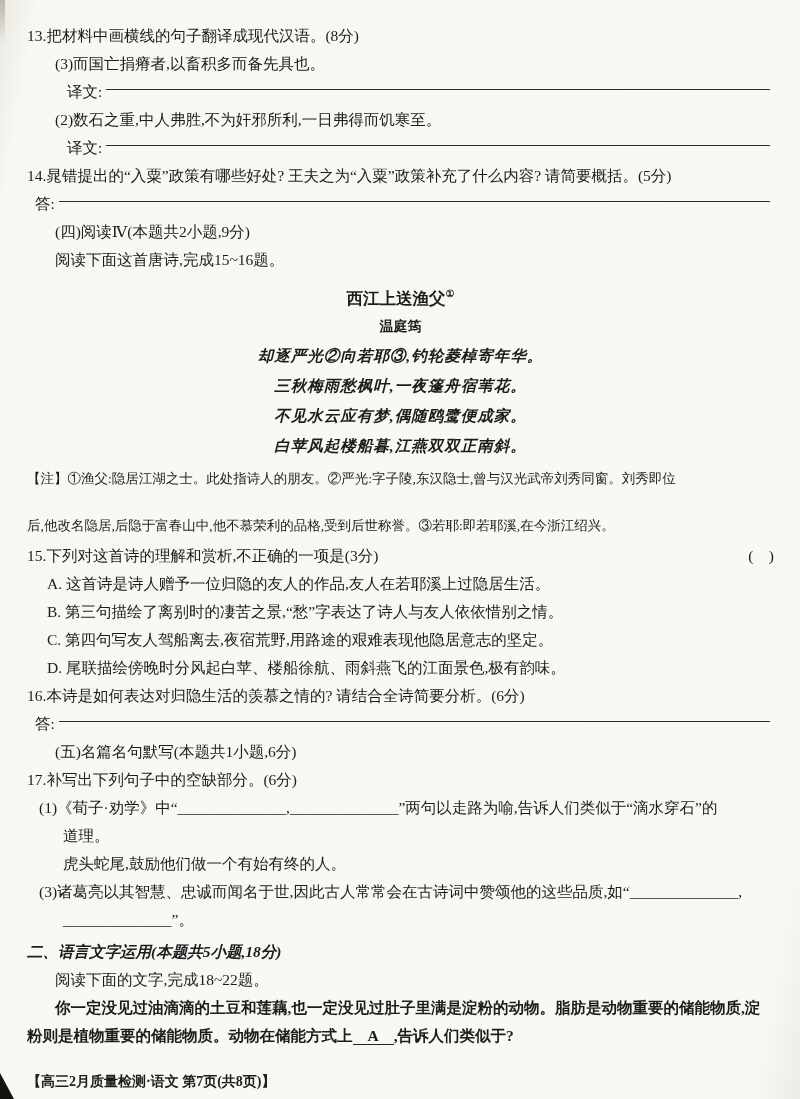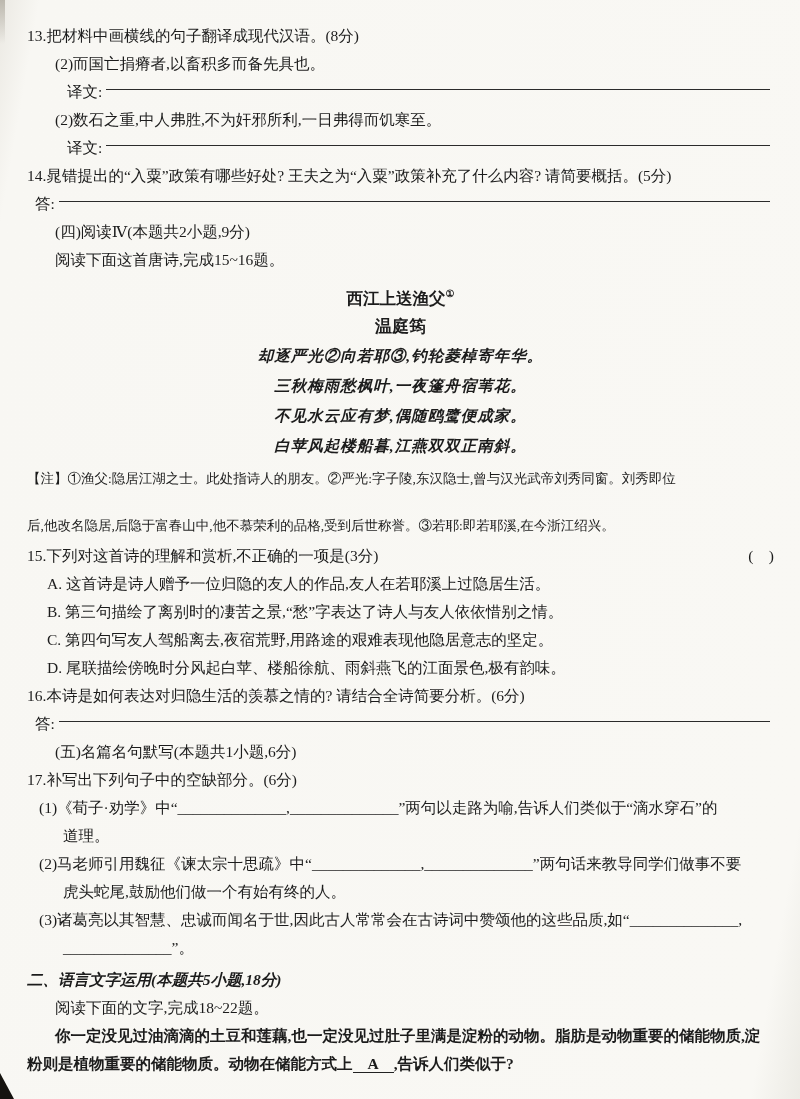--- a/index.html
+++ b/index.html
@@ -21,42 +21,42 @@
   .i12{padding-left:12px}
   .i20{padding-left:20px}
   .i28{padding-left:28px}
   .i36{padding-left:36px}
   .i40{padding-left:40px}
   .fill-row{display:flex;align-items:center;}
   .blank-line{flex:1;border-bottom:1.4px solid #2b2b2b;margin:0 4px 5px 4px;}
   .center{text-align:center;white-space:nowrap;}
   .poem-title{font-weight:bold;font-size:16.5px;margin-top:6px;}
   .poem-title sup{font-size:10px;}
-  .poem-author{font-weight:bold;font-size:17px;}
+  .poem-author{font-weight:bold;font-size:14px;}
   .poem-line{font-style:italic;font-size:15.5px;line-height:30px;letter-spacing:1px;font-weight:bold;}
   .note{font-size:13.5px;line-height:24px;margin-top:23px;}
   .note-first{margin-top:6px;}
   .row-between{display:flex;justify-content:space-between;margin-top:4px;}
   .bold{font-weight:bold;}
   .sec2{margin-top:4px;font-style:italic;}
   .passage{font-weight:bold;}
   .blank-a{border-bottom:1.4px solid #222;padding:0 15px;font-weight:bold;}
   .footer{text-align:left;font-size:14px;font-weight:bold;margin-top:20px;line-height:24px;}
   .corner-bl{position:absolute;left:0;bottom:0;width:14px;height:26px;background:#15130f;
     clip-path:polygon(0 0,0 100%,100% 100%);}
   .edge-tl{position:absolute;left:0;top:0;width:5px;height:44px;
     background:linear-gradient(#bcb8ae,rgba(188,184,174,0));}
 </style>
 </head>
 <body>
 
 <div class="page">
 
   <div class="line">13.把材料中画横线的句子翻译成现代汉语。(8分)</div>
-  <div class="line i28">(2)而国亡捐瘠者,以畜积多而备先具也。</div>
+  <div class="line i28">(3)而国亡捐瘠者,以畜积多而备先具也。</div>
   <div class="fill-row i40">
     <span>译文:</span>
     <span class="blank-line"></span>
   </div>
   <div class="line i28">(2)数石之重,中人弗胜,不为奸邪所利,一日弗得而饥寒至。</div>
   <div class="fill-row i40">
     <span>译文:</span>
     <span class="blank-line"></span>
   </div>
 
@@ -93,21 +93,20 @@
   <div class="line">16.本诗是如何表达对归隐生活的羡慕之情的? 请结合全诗简要分析。(6分)</div>
   <div class="fill-row i8">
     <span>答:</span>
     <span class="blank-line"></span>
   </div>
 
   <div class="line i28">(五)名篇名句默写(本题共1小题,6分)</div>
   <div class="line">17.补写出下列句子中的空缺部分。(6分)</div>
   <div class="line i12">(1)《荀子·劝学》中“______________,______________”两句以走路为喻,告诉人们类似于“滴水穿石”的</div>
   <div class="line i36">道理。</div>
-  <div class="line i12">(2)马老师引用魏征《谏太宗十思疏》中“______________,______________”两句话来教导同学们做事不要</div>
   <div class="line i36">虎头蛇尾,鼓励他们做一个有始有终的人。</div>
   <div class="line i12">(3)诸葛亮以其智慧、忠诚而闻名于世,因此古人常常会在古诗词中赞颂他的这些品质,如“______________,</div>
   <div class="line i36">______________”。</div>
 
   <div class="line bold sec2">二、语言文字运用(本题共5小题,18分)</div>
   <div class="line i28">阅读下面的文字,完成18~22题。</div>
   <div class="line i28 passage">你一定没见过油滴滴的土豆和莲藕,也一定没见过肚子里满是淀粉的动物。脂肪是动物重要的储能物质,淀</div>
   <div class="line passage">
     <span>粉则是植物重要的储能物质。动物在储能方式上</span><span class="blank-a">A</span><span>,告诉人们类似于?</span>
   </div>

